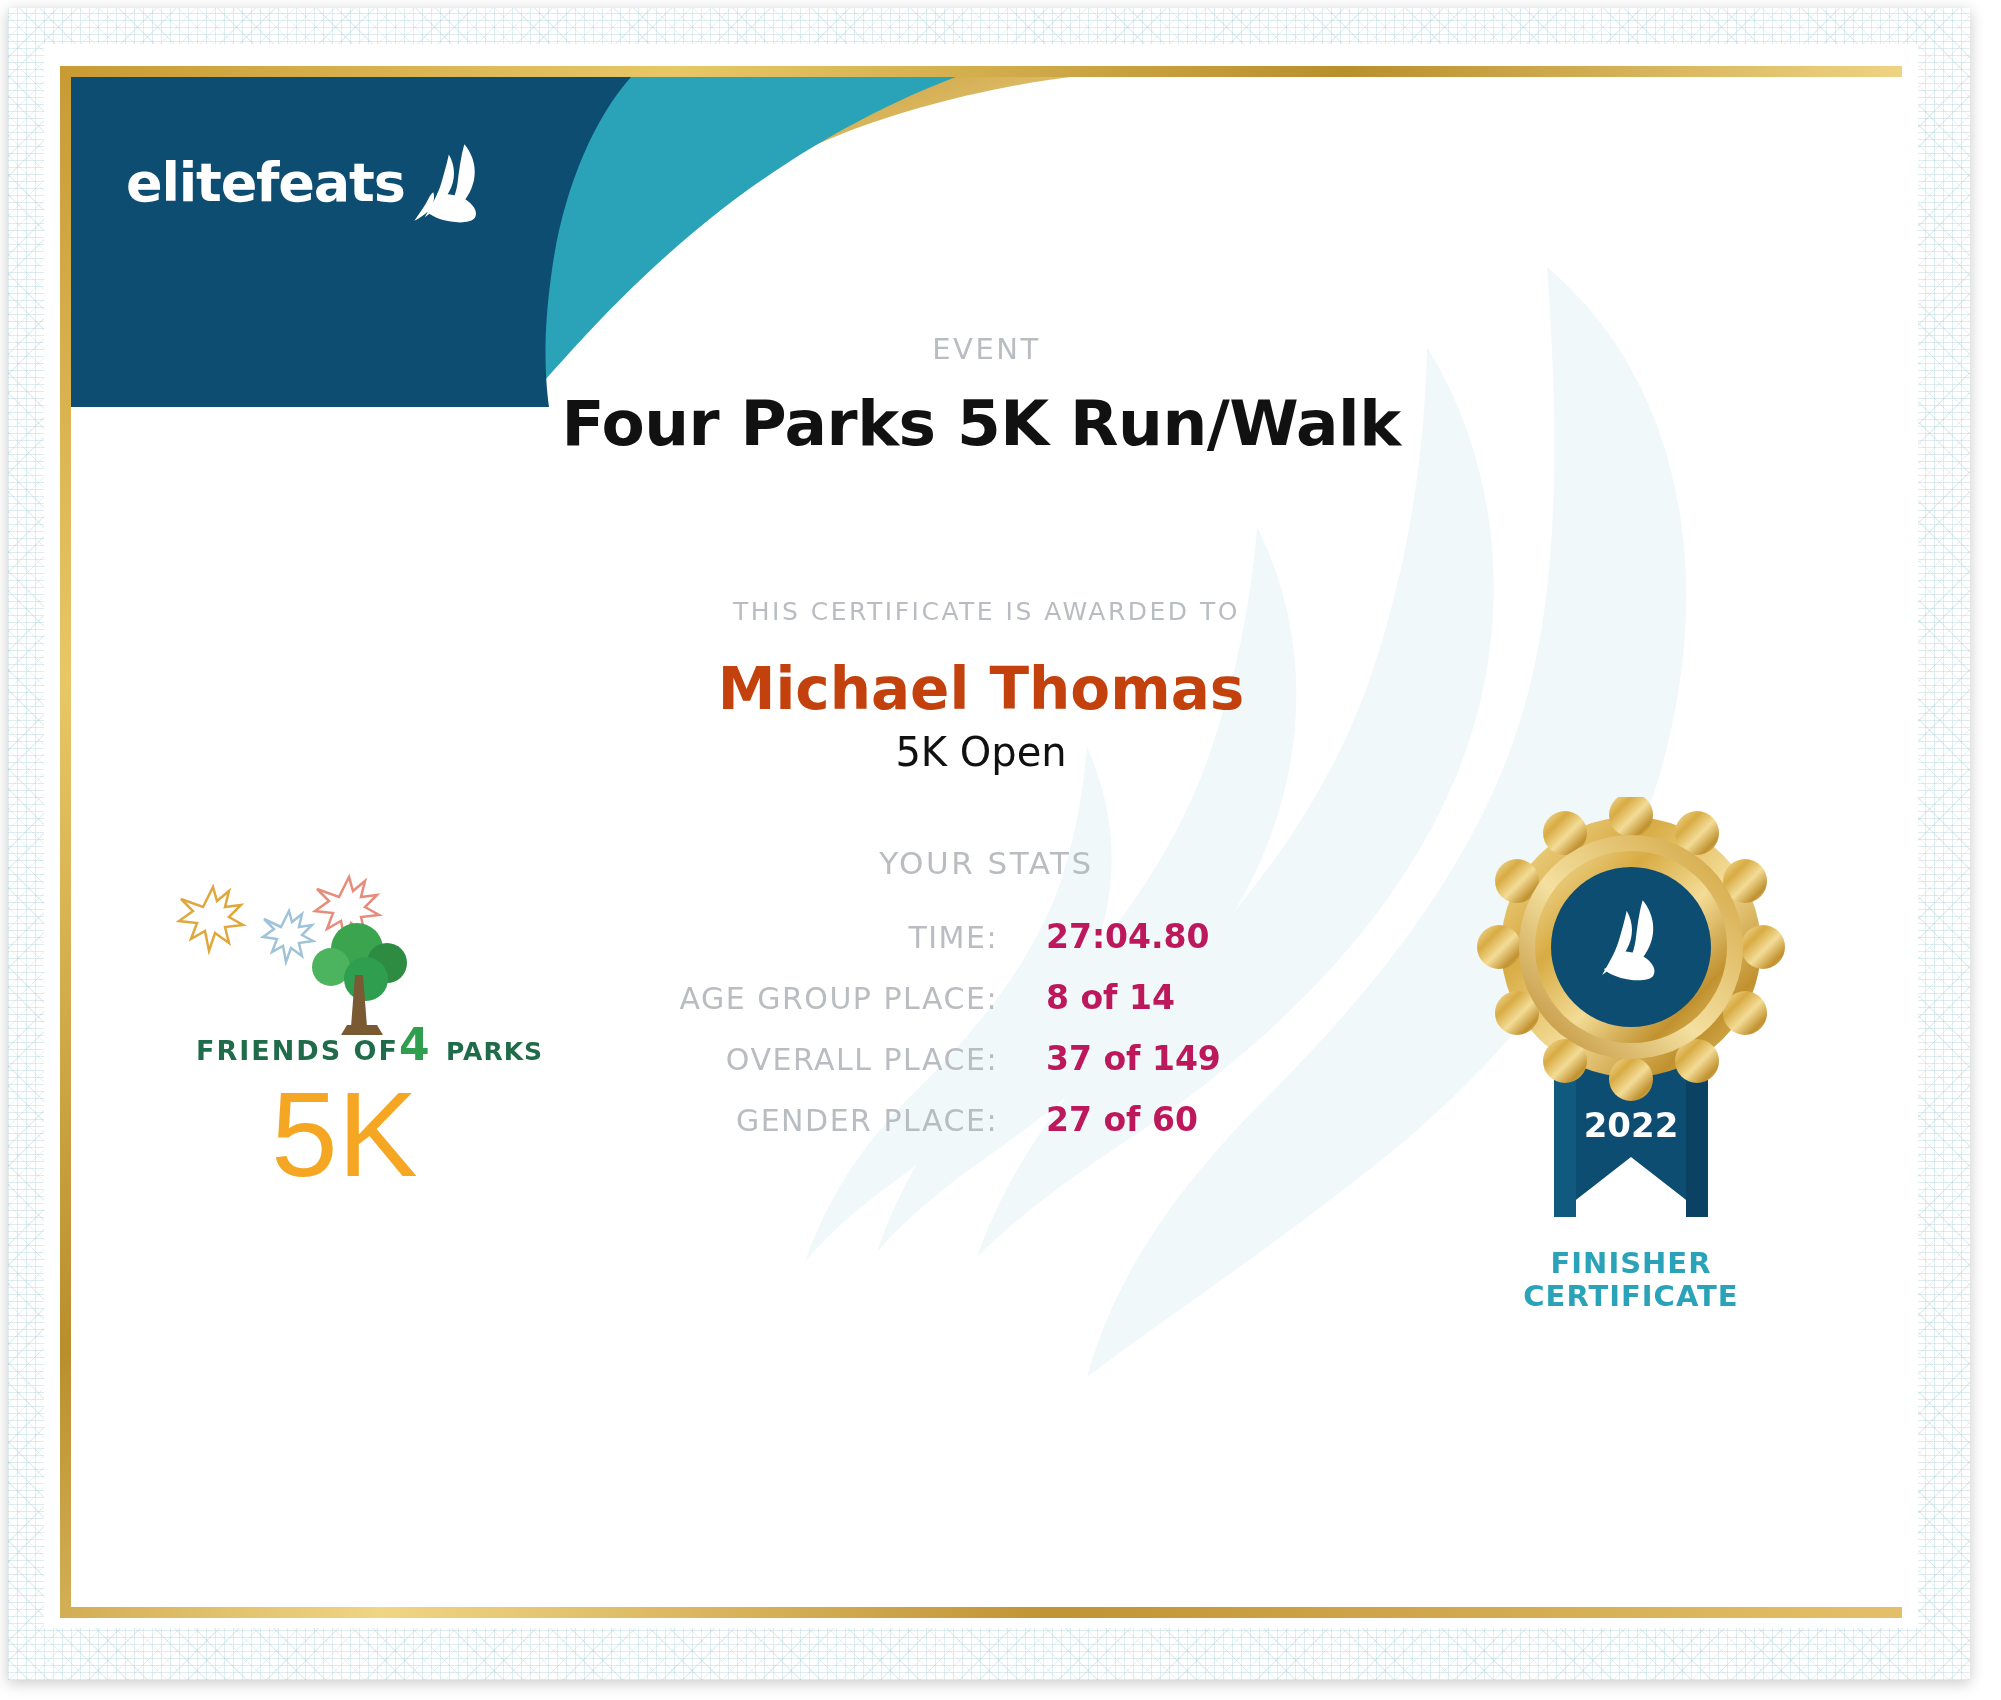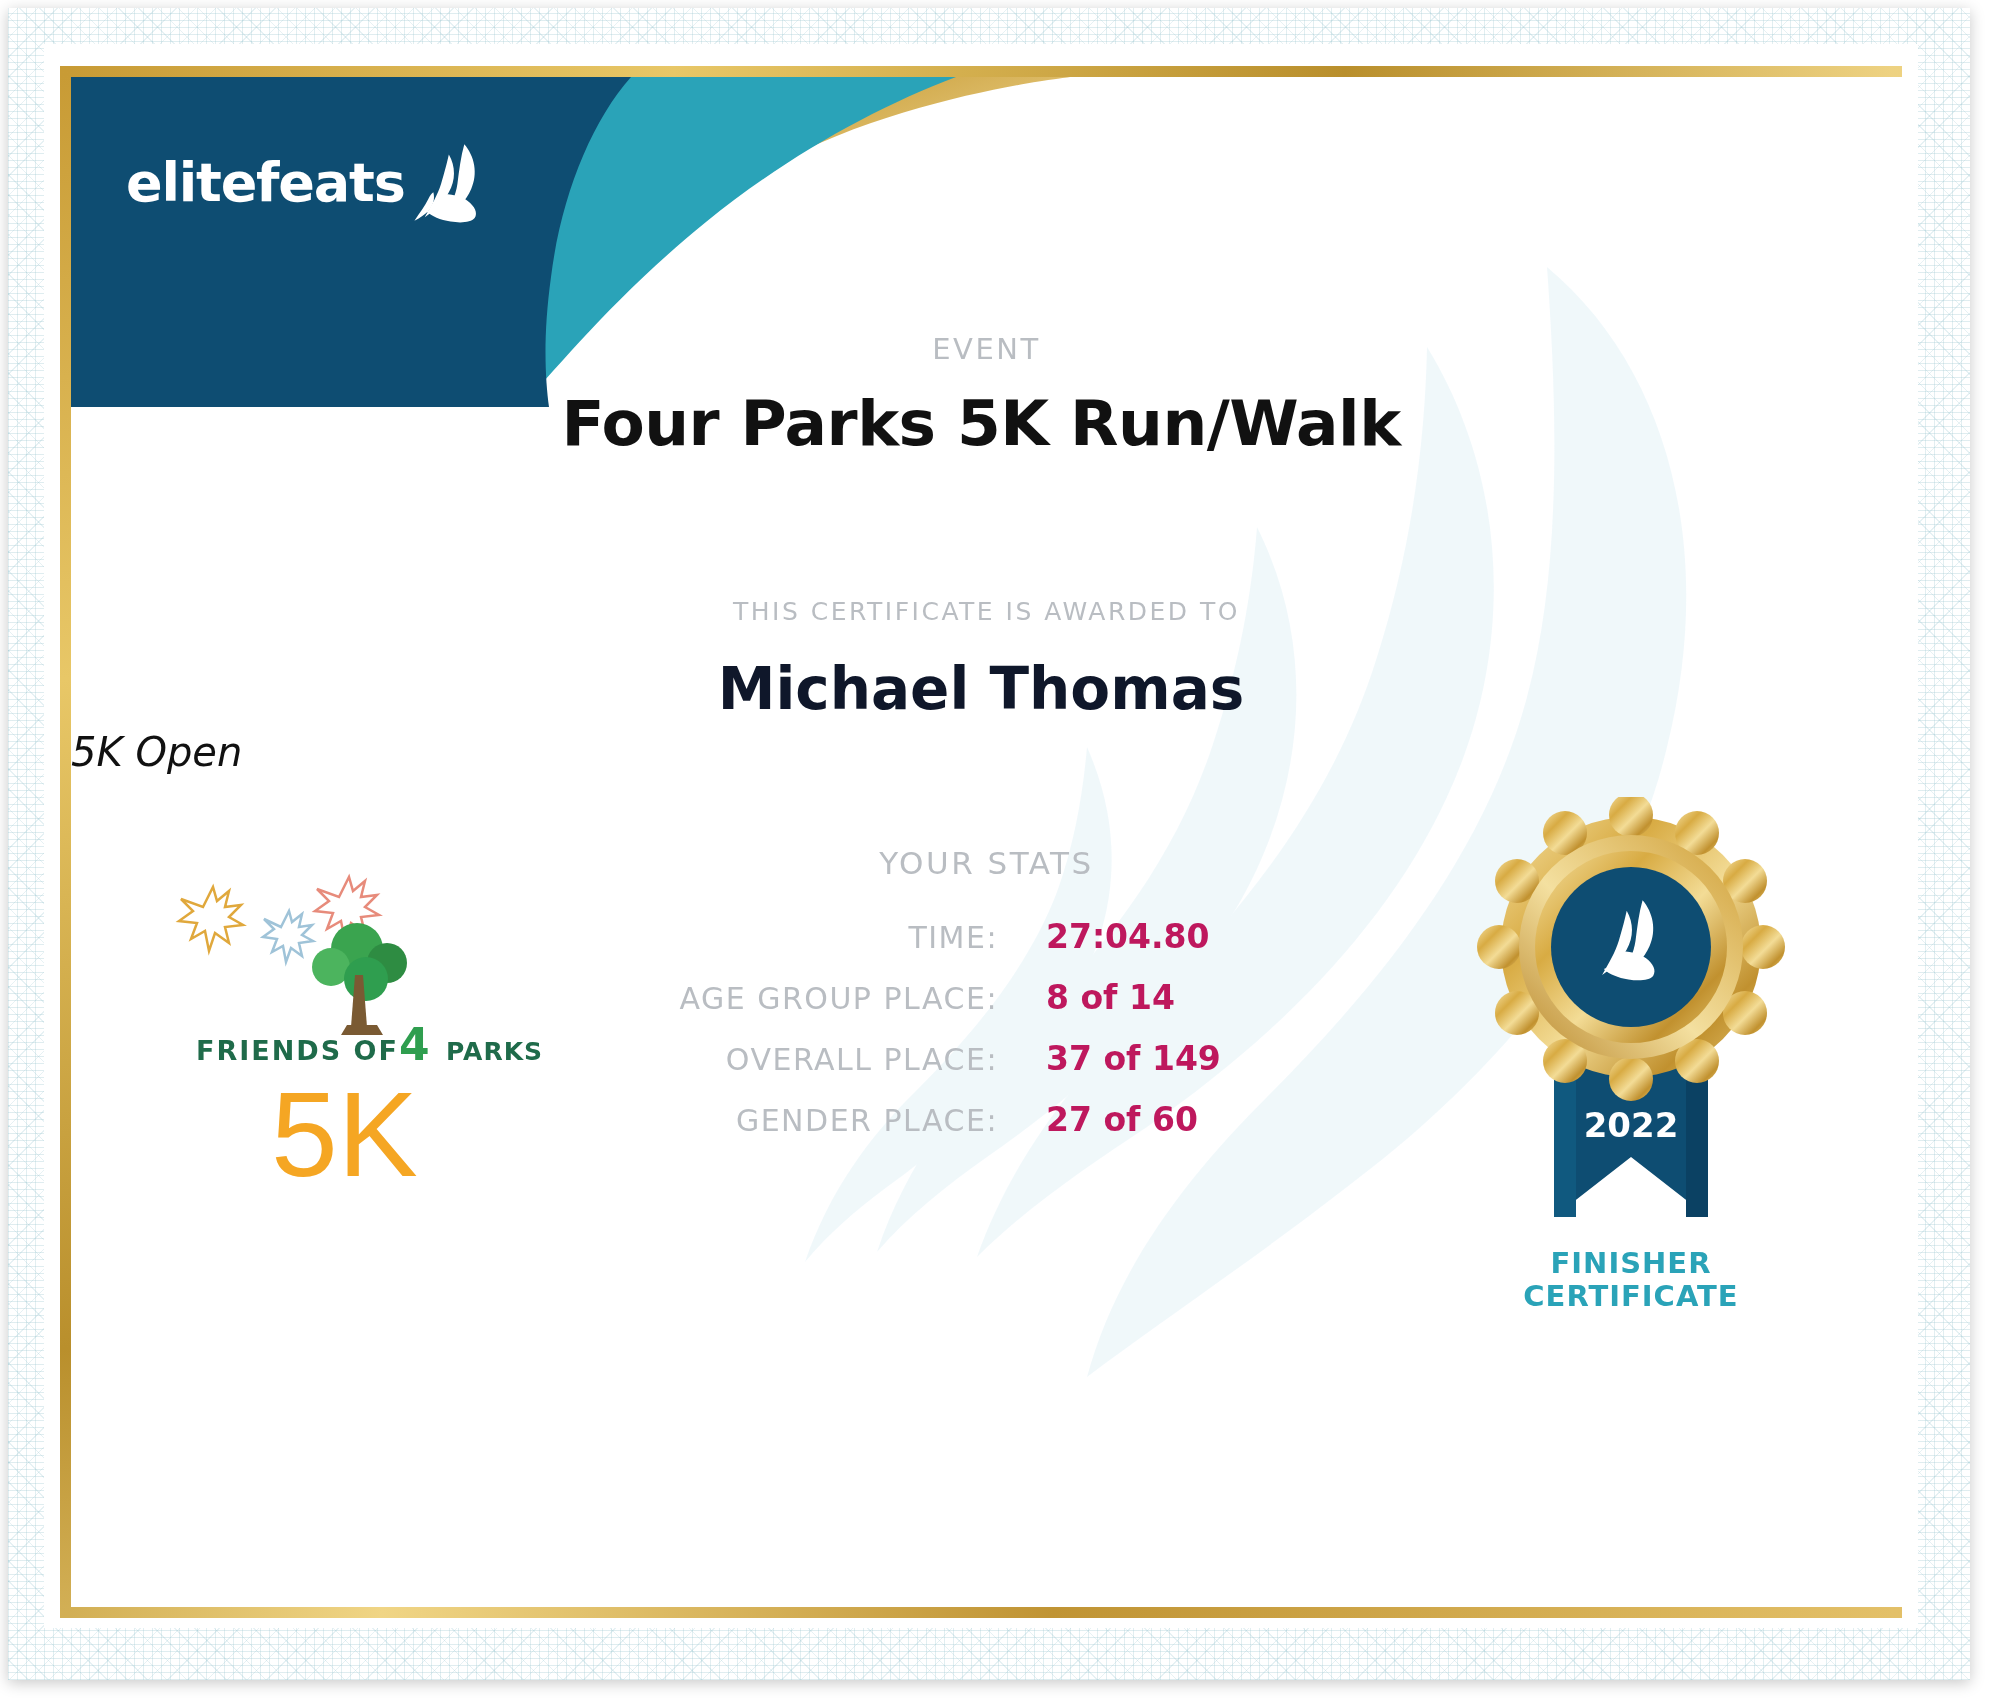--- a/index.html
+++ b/index.html
@@ -141,31 +141,31 @@
     top: 520px;
     font-size: 25px;
   }
   .recipient {
     position: absolute;
     left: 0; right: 0;
     top: 578px;
     text-align: center;
     font-size: 58px;
     font-weight: bold;
-    color: #0f172a;
+    color: #c2410c;
     font-family: "DejaVu Sans", sans-serif;
   }
   .division {
     position: absolute;
     left: 0; right: 0;
     top: 652px;
+    text-align: center;
     font-size: 40px;
     color: #111111;
     font-family: "DejaVu Sans", sans-serif;
-    font-style: italic;
   }
   .stats-label {
     position: absolute;
     left: 0; right: 0;
     top: 768px;
     font-size: 31px;
   }
   .stats-table {
     position: absolute;
     left: 420px;

